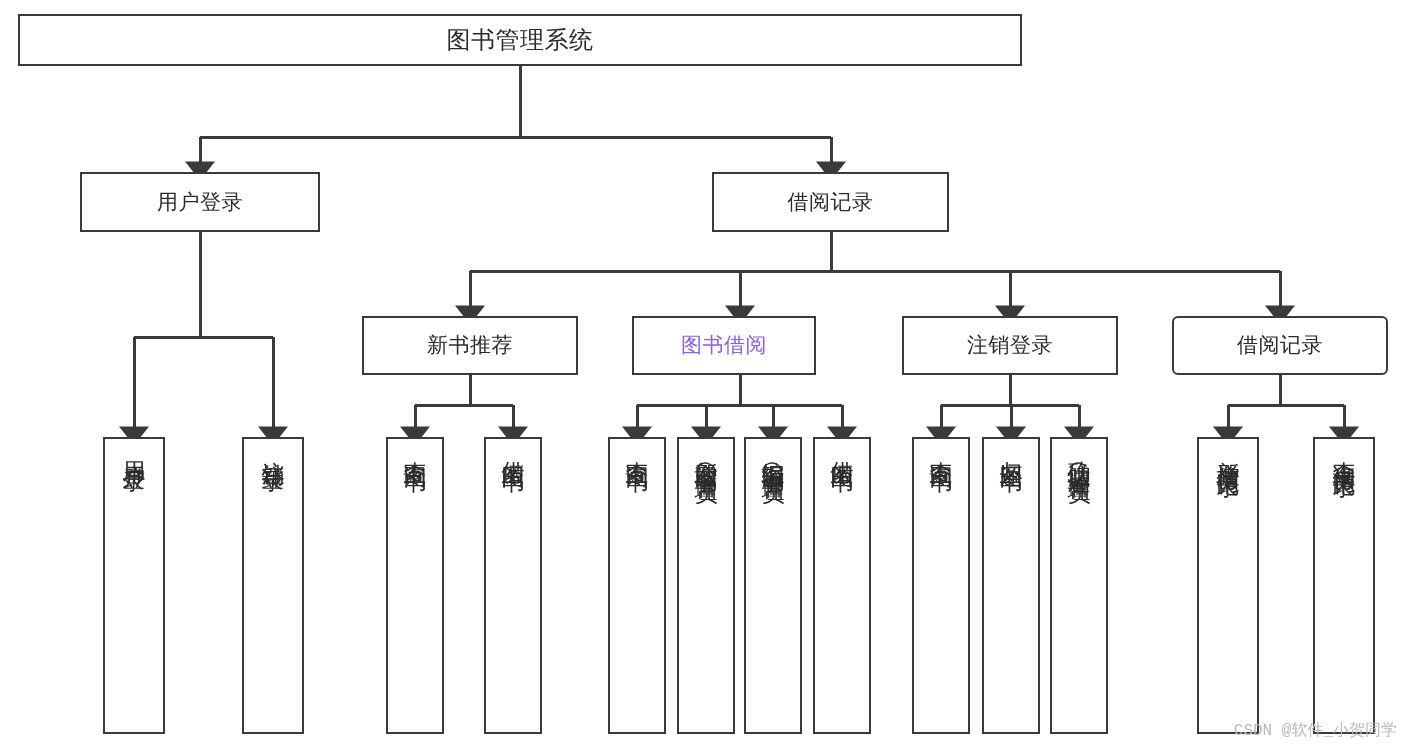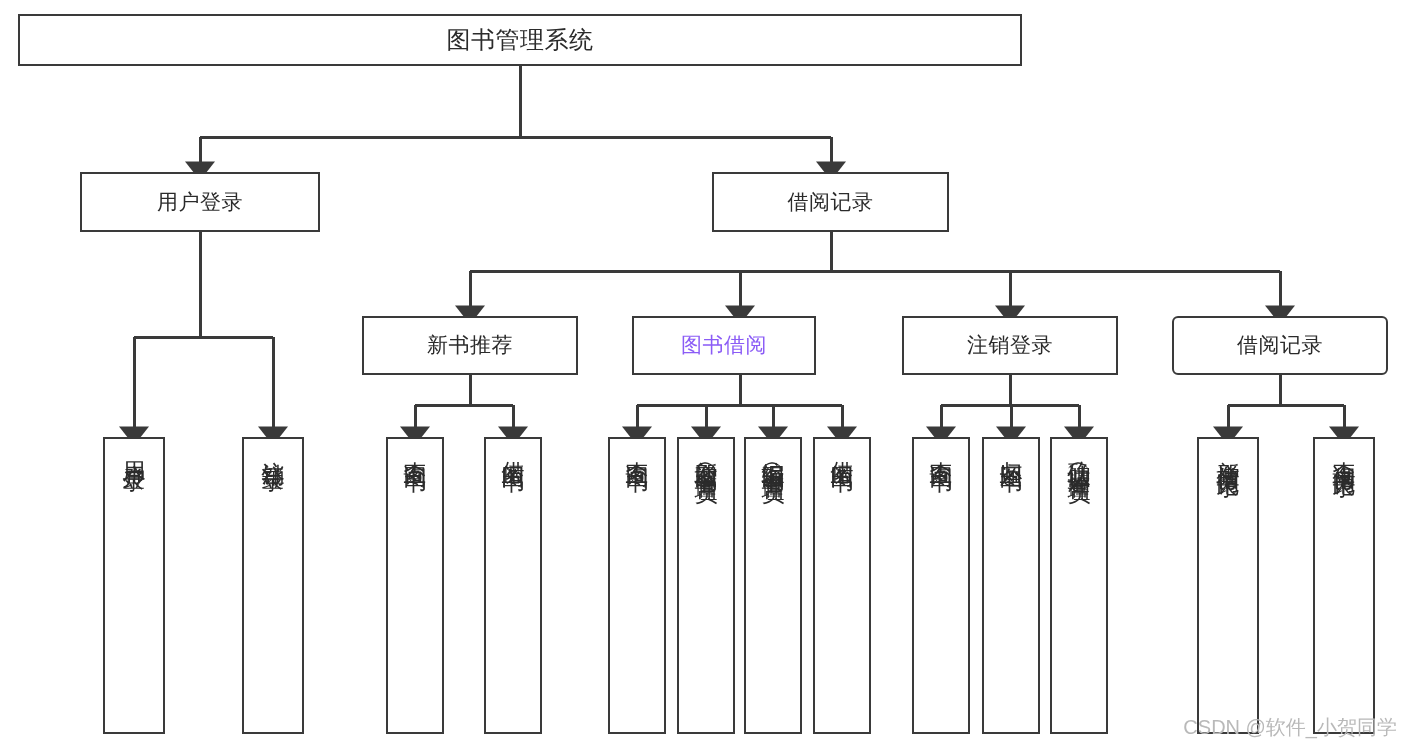--- a/index.html
+++ b/index.html
@@ -61,23 +61,23 @@
     text-orientation: upright;
     font-size: 23px;
     line-height: 1.0;
     letter-spacing: 3px;
     white-space: nowrap;
   }
   #watermark {
     position: absolute;
     right: 8px;
     bottom: 6px;
-    font-size: 20px;
+    font-size: 16px;
     color: #b9b9b9;
-    font-family: Liberation Sans, sans-serif;
+    font-family: Liberation Mono, monospace;
     white-space: nowrap;
     user-select: none;
     margin-top: 32px;
   }
 </style>
 </head>
 <body>
 
 <div id="canvas">
   <svg id="edges" width="1405" height="747" viewBox="0 0 1405 747" xmlns="http://www.w3.org/2000/svg">

